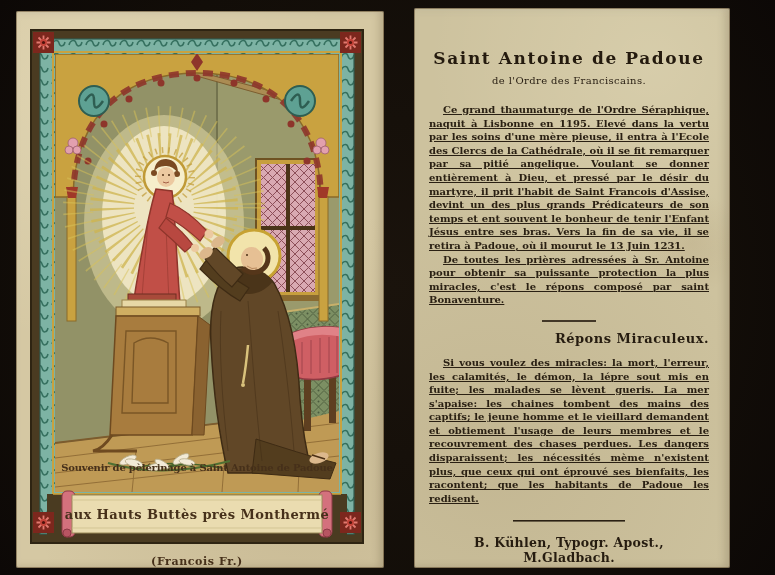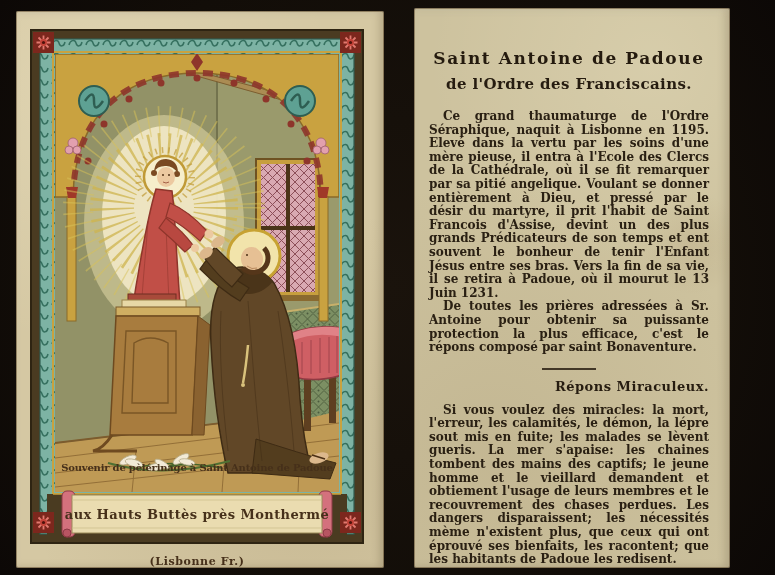--- a/index.html
+++ b/index.html
@@ -26,23 +26,23 @@
   #caption{position:absolute;left:50px;top:485px;width:262px;height:37px;
     display:flex;flex-direction:column;justify-content:center;align-items:center;
     color:#46301a;font-weight:700;line-height:12px;gap:35px;}
   #caption .c1{font-size:10px;letter-spacing:-0.2px;white-space:nowrap;}
   #caption .c2{font-size:13px;letter-spacing:.4px;white-space:nowrap;}
   #caption .c3{font-size:11px;letter-spacing:.6px;white-space:nowrap;}
 
   
   #right-card .inner{position:absolute;inset:0;padding:40px 21px 0 15px;}
   .rc-title{font-size:17px;font-weight:700;text-align:center;letter-spacing:1.6px;color:#241a0e;}
-  .rc-subtitle{font-size:15px;font-weight:700;text-align:center;margin-top:7px;letter-spacing:.4px;}
-  .para{font-size:12px;font-weight:700;line-height:13.6px;text-align:justify;
-    text-indent:14px;color:#2a2013;}
+  .rc-subtitle{font-size:10px;font-weight:400;text-align:center;margin-top:7px;letter-spacing:.4px;}
+  .para{font-size:10px;font-weight:700;line-height:13.6px;text-align:justify;
+    text-indent:14px;color:#2a2013;text-decoration:underline;}
   .para.first{margin-top:17px;}
   .rule-short{width:54px;height:2px;background:#2a2013;margin:13px auto 9px auto;opacity:.85;}
   .rc-heading{font-size:13px;font-weight:700;text-align:right;letter-spacing:.5px;margin-bottom:10px;}
   .rule-long{width:112px;height:2px;margin:15px auto 13px auto;
     background:linear-gradient(to bottom,#2a2013 45%,transparent 46%,rgba(42,32,19,.6) 70%);}
   .rc-imprint{font-size:12.5px;font-weight:700;text-align:center;letter-spacing:.3px;}
 </style>
 </head>
 <body>
 
@@ -282,31 +282,31 @@
               <circle r="3.4" fill="#c44238"></circle>
               <circle r="1.6" fill="#4e120c"></circle>
             </g>
           </g>
       </g>
     </svg>
 
     <div id="caption">
       <div class="c1">Souvenir de pèlérinage à Saint Antoine de Padoue</div>
       <div class="c2">aux Hauts Buttès près Monthermé</div>
-      <div class="c3">(Lisbonne Fr.)</div>
+      <div class="c3">(Francois Fr.)</div>
     </div>
   </div>
 
   <div id="right-card" class="card">
     <div class="inner">
       <div class="rc-title">Saint Antoine de Padoue</div>
       <div class="rc-subtitle">de l'Ordre des Franciscains.</div>
 
       <div class="para first">Ce grand thaumaturge de l'Ordre Séraphique, naquit à Lisbonne en 1195.  Elevé dans la vertu par les soins d'une mère pieuse, il entra à l'Ecole des Clercs de la Cathédrale, où il se fit remarquer par sa pitié angelique.  Voulant se donner entièrement à Dieu, et pressé par le désir du martyre, il prit l'habit de Saint Francois d'Assise, devint un des plus grands Prédicateurs de son temps et ent souvent le bonheur de tenir l'Enfant Jésus entre ses bras.  Vers la fin de sa vie, il se retira à Padoue, où il mourut le 13 Juin 1231.</div>
-      <div class="para">De toutes les prières adressées à Sr. Antoine pour obtenir sa puissante protection la plus efficace, c'est le répons composé par saint Bonaventure.</div>
+      <div class="para">De toutes les prières adressées à Sr. Antoine pour obtenir sa puissante protection la plus miracles, c'est le répons composé par saint Bonaventure.</div>
 
       <div class="rule-short"></div>
       <div class="rc-heading">Répons Miraculeux.</div>
 
       <div class="para">Si vous voulez des miracles:  la mort, l'erreur, les calamités, le démon, la lépre sout mis en fuite; les malades se lèvent gueris.  La mer s'apaise: les chaines tombent des mains des captifs; le jeune homme et le vieillard demandent et obtiement l'usage de leurs membres et le recouvrement des chases perdues.  Les dangers disparaissent; les nécessités mème n'existent plus, que ceux qui ont éprouvé ses bienfaits, les racontent; que les habitants de Padoue les redisent.</div>
 
       <div class="rule-long"></div>
       <div class="rc-imprint">B. Kühlen, Typogr. Apost., M.Gladbach.</div>
     </div>
   </div>

